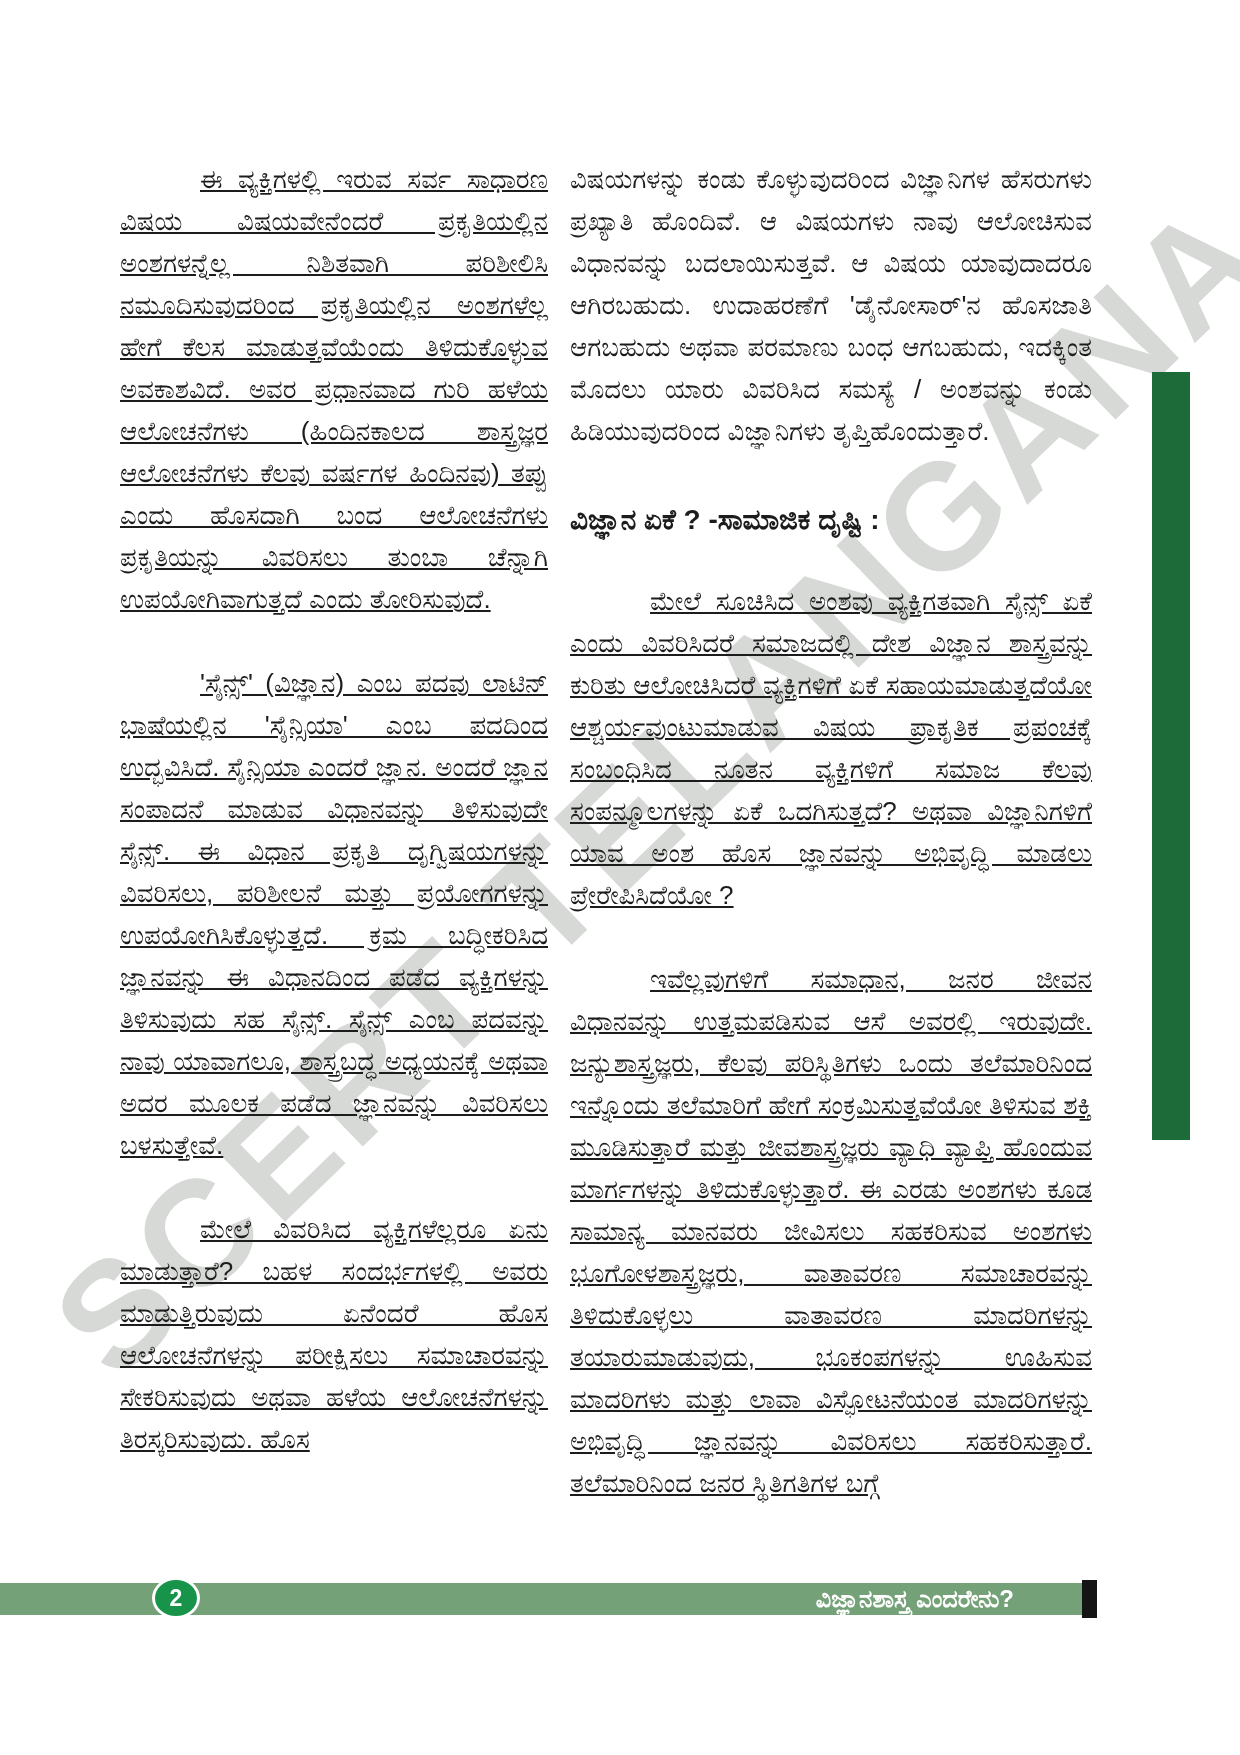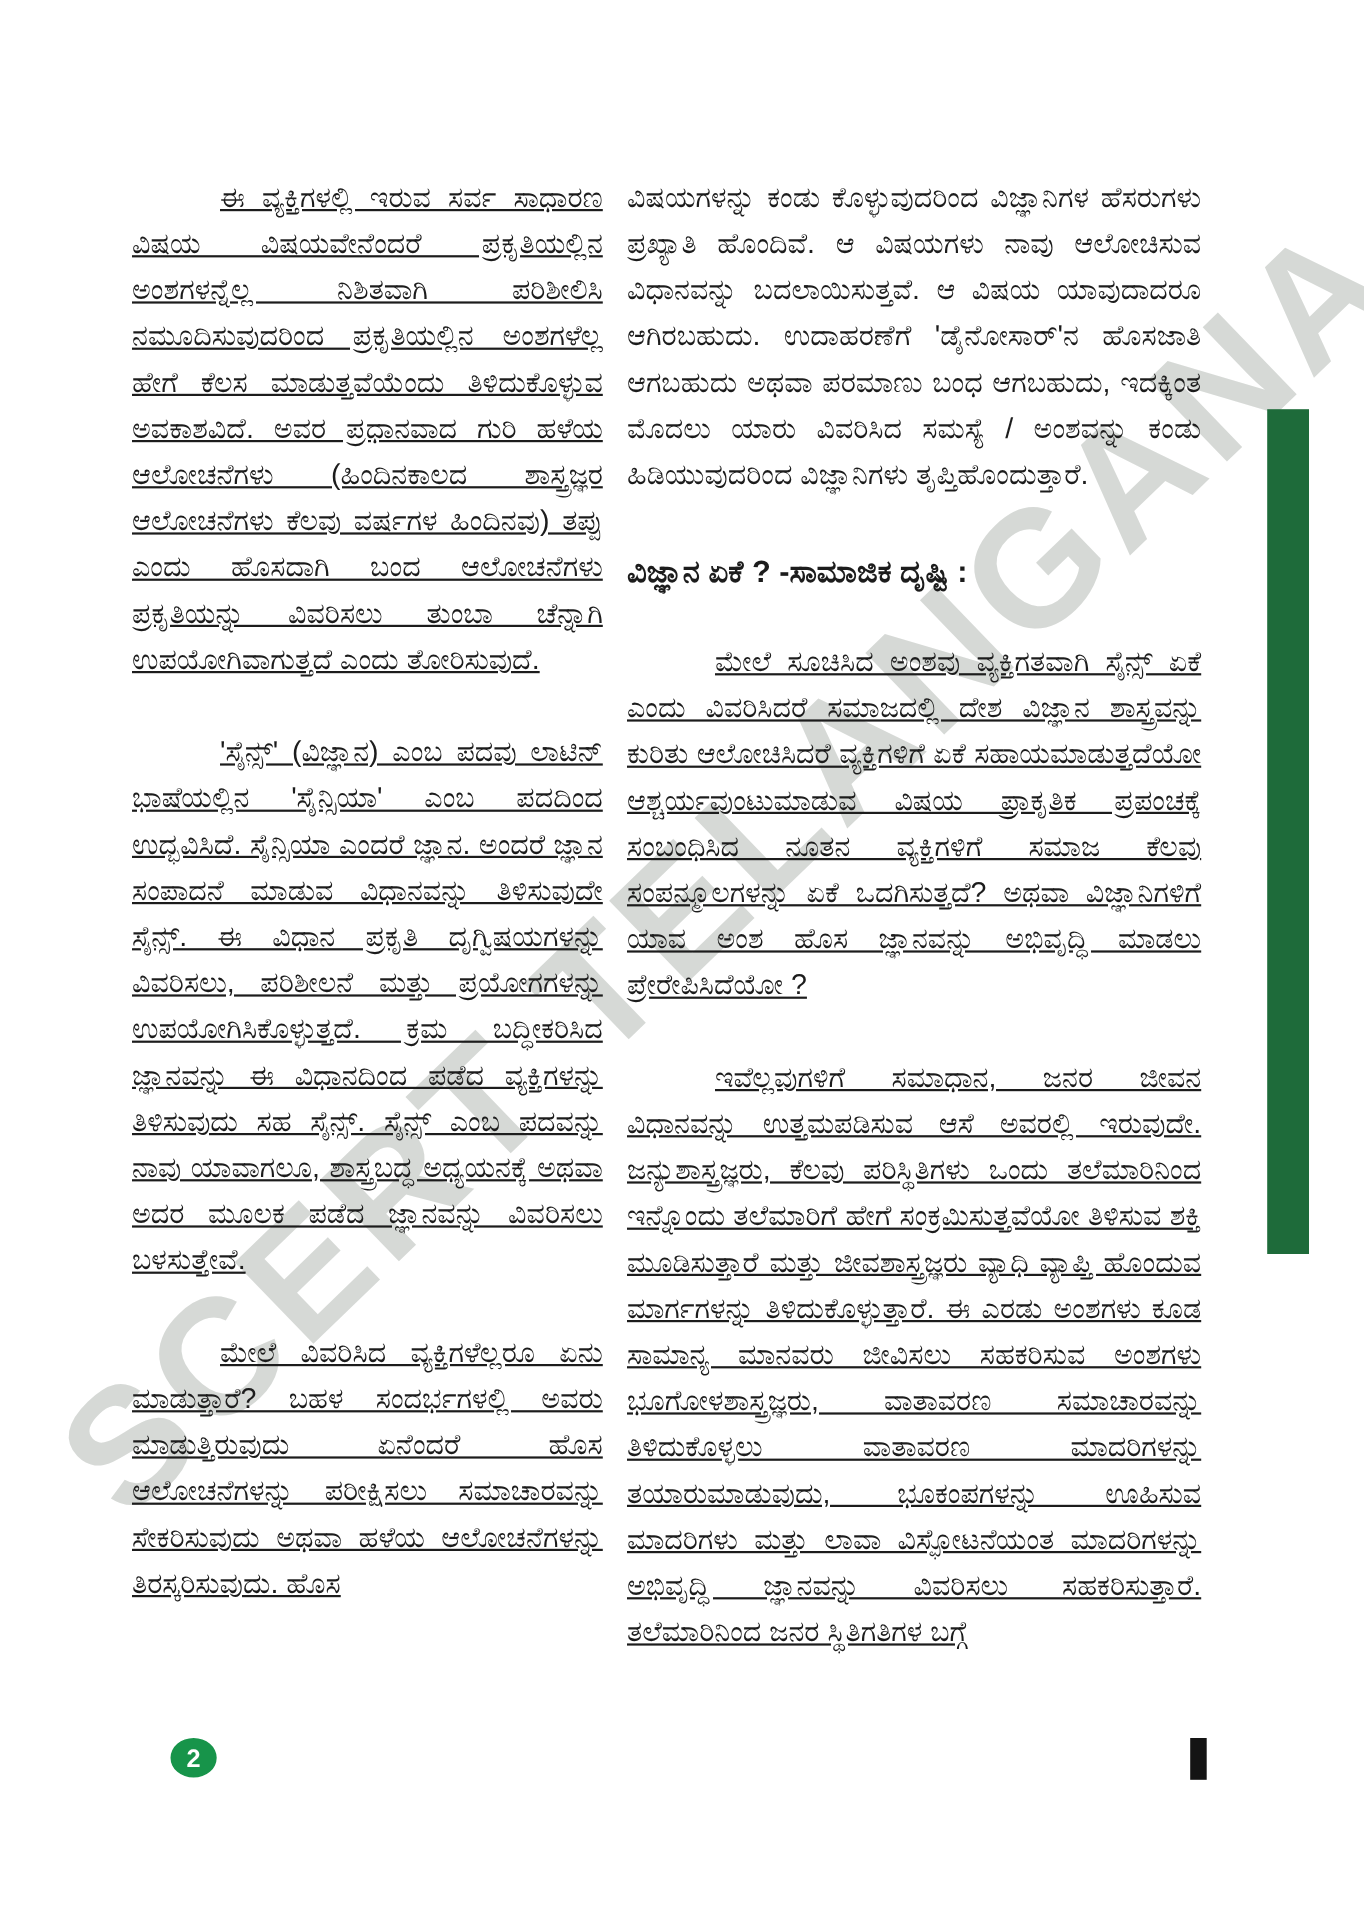--- a/index.html
+++ b/index.html
@@ -83,16 +83,19 @@
 
   <div class="col col-right">
     <p class="para">ವಿಷಯಗಳನ್ನು ಕಂಡು ಕೊಳ್ಳುವುದರಿಂದ ವಿಜ್ಞಾನಿಗಳ ಹೆಸರುಗಳು ಪ್ರಖ್ಯಾತಿ ಹೊಂದಿವೆ. ಆ ವಿಷಯಗಳು ನಾವು ಆಲೋಚಿಸುವ ವಿಧಾನವನ್ನು ಬದಲಾಯಿಸುತ್ತವೆ. ಆ ವಿಷಯ ಯಾವುದಾದರೂ ಆಗಿರಬಹುದು. ಉದಾಹರಣೆಗೆ 'ಡೈನೋಸಾರ್'ನ ಹೊಸಜಾತಿ ಆಗಬಹುದು ಅಥವಾ ಪರಮಾಣು ಬಂಧ ಆಗಬಹುದು, ಇದಕ್ಕಿಂತ ಮೊದಲು ಯಾರು ವಿವರಿಸಿದ ಸಮಸ್ಯೆ / ಅಂಶವನ್ನು ಕಂಡು ಹಿಡಿಯುವುದರಿಂದ ವಿಜ್ಞಾನಿಗಳು ತೃಪ್ತಿಹೊಂದುತ್ತಾರೆ.</p>
     <h3 class="sec-heading centered">ವಿಜ್ಞಾನ ಏಕೆ ? -ಸಾಮಾಜಿಕ ದೃಷ್ಟಿ :</h3>
     <p class="para indent">ಮೇಲೆ ಸೂಚಿಸಿದ ಅಂಶವು ವ್ಯಕ್ತಿಗತವಾಗಿ ಸೈನ್ಸ್ ಏಕೆ ಎಂದು ವಿವರಿಸಿದರೆ ಸಮಾಜದಲ್ಲಿ ದೇಶ ವಿಜ್ಞಾನ ಶಾಸ್ತ್ರವನ್ನು ಕುರಿತು ಆಲೋಚಿಸಿದರೆ ವ್ಯಕ್ತಿಗಳಿಗೆ ಏಕೆ ಸಹಾಯಮಾಡುತ್ತದೆಯೋ ಆಶ್ಚರ್ಯವುಂಟುಮಾಡುವ ವಿಷಯ ಪ್ರಾಕೃತಿಕ ಪ್ರಪಂಚಕ್ಕೆ ಸಂಬಂಧಿಸಿದ ನೂತನ ವ್ಯಕ್ತಿಗಳಿಗೆ ಸಮಾಜ ಕೆಲವು ಸಂಪನ್ಮೂಲಗಳನ್ನು ಏಕೆ ಒದಗಿಸುತ್ತದೆ? ಅಥವಾ ವಿಜ್ಞಾನಿಗಳಿಗೆ ಯಾವ ಅಂಶ ಹೊಸ ಜ್ಞಾನವನ್ನು ಅಭಿವೃದ್ಧಿ ಮಾಡಲು ಪ್ರೇರೇಪಿಸಿದೆಯೋ ?</p>
     <p class="para indent">ಇವೆಲ್ಲವುಗಳಿಗೆ ಸಮಾಧಾನ, ಜನರ ಜೀವನ ವಿಧಾನವನ್ನು ಉತ್ತಮಪಡಿಸುವ ಆಸೆ ಅವರಲ್ಲಿ ಇರುವುದೇ. ಜನ್ಯುಶಾಸ್ತ್ರಜ್ಞರು, ಕೆಲವು ಪರಿಸ್ಥಿತಿಗಳು ಒಂದು ತಲೆಮಾರಿನಿಂದ ಇನ್ನೊಂದು ತಲೆಮಾರಿಗೆ ಹೇಗೆ ಸಂಕ್ರಮಿಸುತ್ತವೆಯೋ ತಿಳಿಸುವ ಶಕ್ತಿ ಮೂಡಿಸುತ್ತಾರೆ ಮತ್ತು ಜೀವಶಾಸ್ತ್ರಜ್ಞರು ವ್ಯಾಧಿ ವ್ಯಾಪ್ತಿ ಹೊಂದುವ ಮಾರ್ಗಗಳನ್ನು ತಿಳಿದುಕೊಳ್ಳುತ್ತಾರೆ. ಈ ಎರಡು ಅಂಶಗಳು ಕೂಡ ಸಾಮಾನ್ಯ ಮಾನವರು ಜೀವಿಸಲು ಸಹಕರಿಸುವ ಅಂಶಗಳು ಭೂಗೋಳಶಾಸ್ತ್ರಜ್ಞರು, ವಾತಾವರಣ ಸಮಾಚಾರವನ್ನು ತಿಳಿದುಕೊಳ್ಳಲು ವಾತಾವರಣ ಮಾದರಿಗಳನ್ನು ತಯಾರುಮಾಡುವುದು, ಭೂಕಂಪಗಳನ್ನು ಊಹಿಸುವ ಮಾದರಿಗಳು ಮತ್ತು ಲಾವಾ ವಿಸ್ಫೋಟನೆಯಂತ ಮಾದರಿಗಳನ್ನು ಅಭಿವೃದ್ಧಿ ಜ್ಞಾನವನ್ನು ವಿವರಿಸಲು ಸಹಕರಿಸುತ್ತಾರೆ. ತಲೆಮಾರಿನಿಂದ ಜನರ ಸ್ಥಿತಿಗತಿಗಳ ಬಗ್ಗೆ</p>
   </div>
 
   <div class="edge-band" style="background: rgb(30, 107, 58);"></div>
 
+  <div class="footer-bar" style="background: rgb(116, 161, 120);">
+    <div class="footer-title">ವಿಜ್ಞಾನಶಾಸ್ತ್ರ ಎಂದರೇನು?</div>
+  </div>
   <div class="footer-endcap" style="background: rgb(20, 20, 20);"></div>
   <div class="page-badge" style="background: rgb(23, 148, 74);">2</div>
 
 </div>
 
 </body></html>

